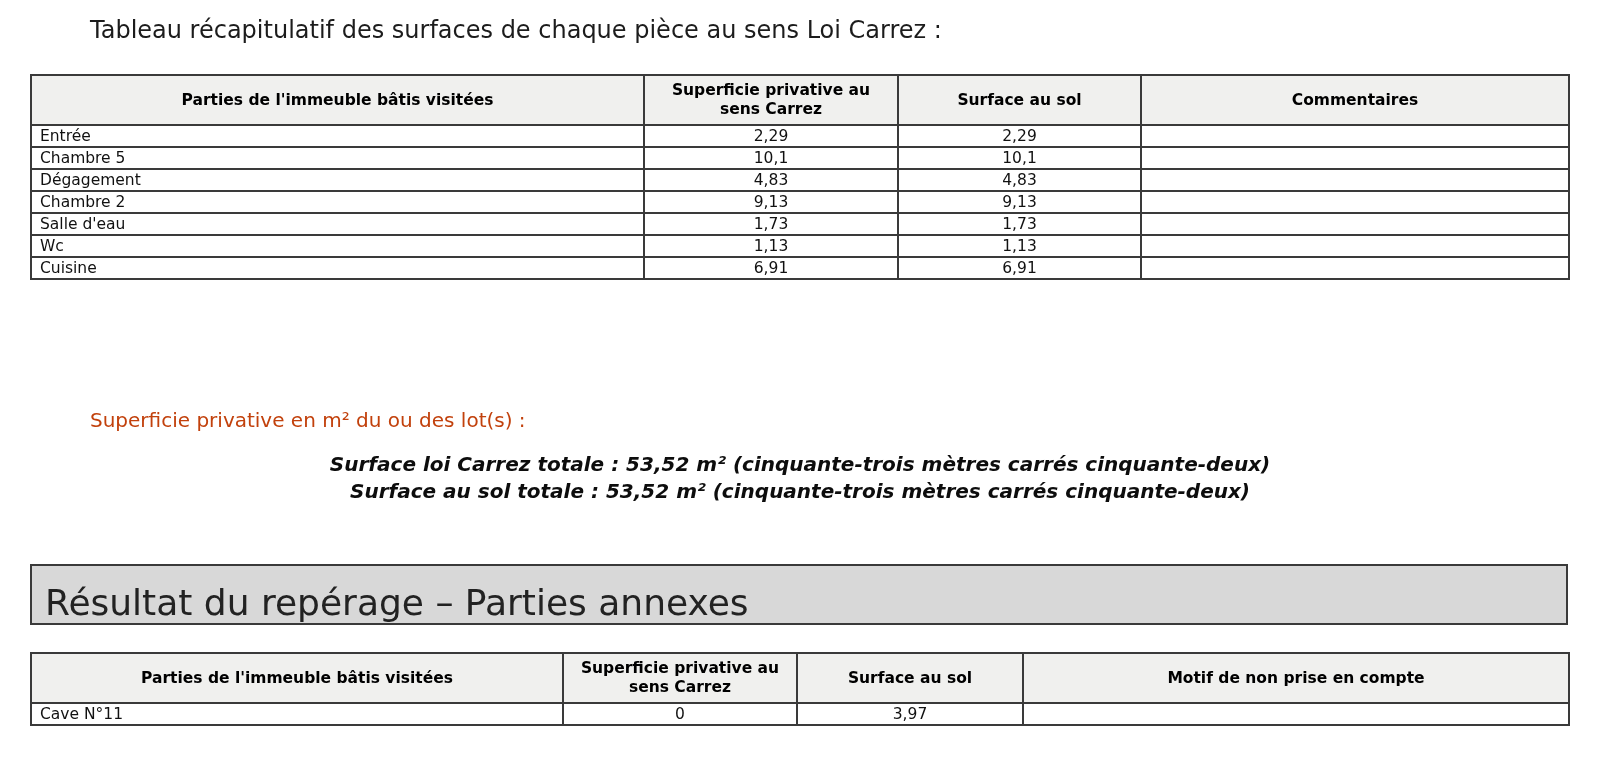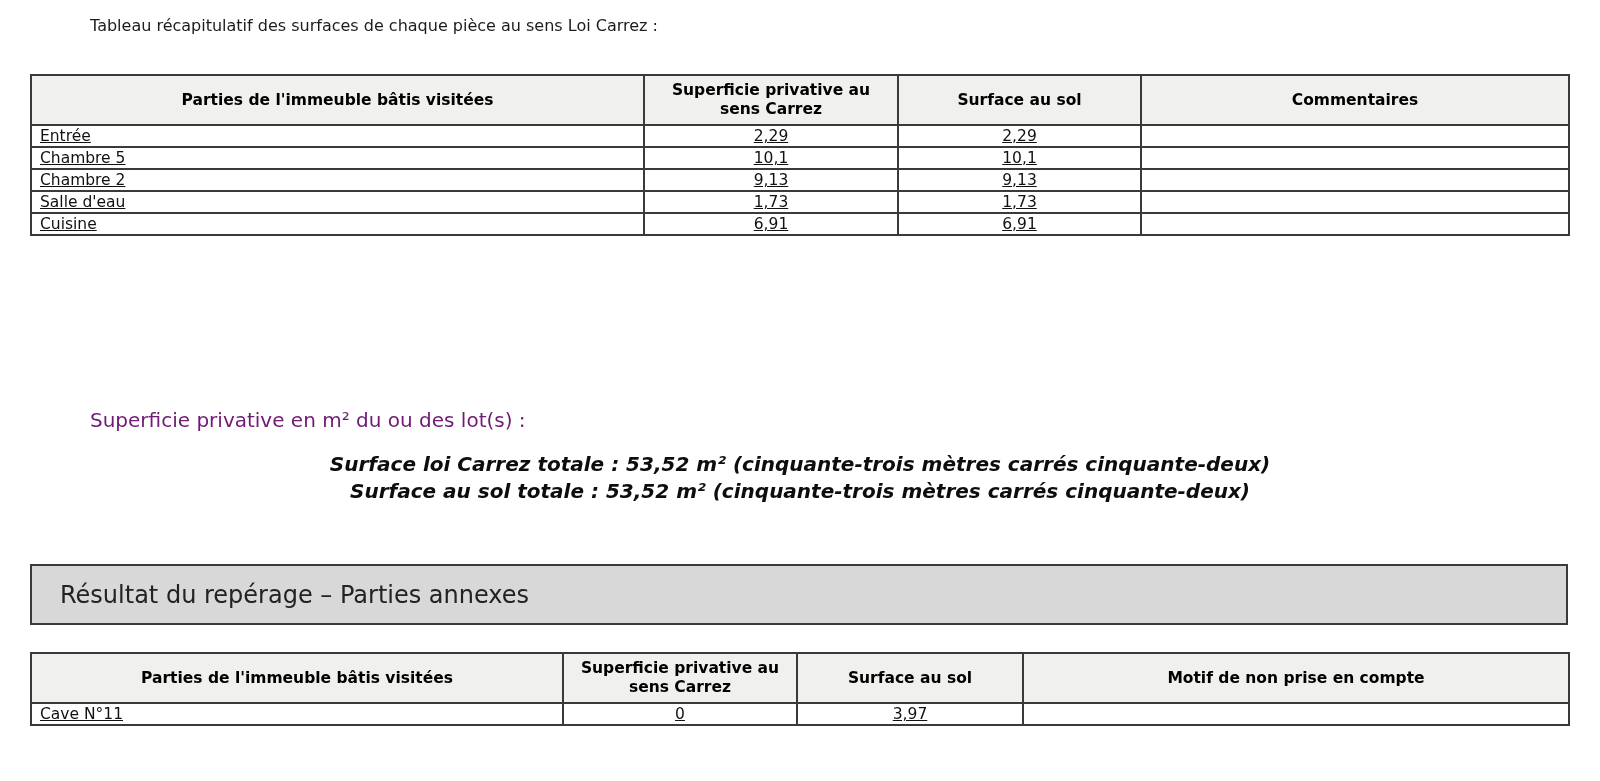--- a/index.html
+++ b/index.html
@@ -6,21 +6,21 @@
   html, body {
     width: 1600px; height: 781px;
     background: #ffffff;
     font-family: "DejaVu Sans", "Liberation Sans", sans-serif;
     color: #1a1a1a;
     overflow: hidden;
     position: relative;
   }
   .doc-title {
     position: absolute; left: 90px; top: 16px;
-    font-size: 16px; color: #1c1c1c;
+    font-size: 24px; color: #1c1c1c;
     white-space: nowrap;
   }
   table.surfaces {
     position: absolute; left: 30px;
     width: 1538px;
     border-collapse: collapse;
     table-layout: fixed;
   }
   #rooms-table { top: 74px; }
   #annex-table { top: 652px; }
@@ -36,46 +36,45 @@
     padding: 5px 6px;
     height: 49px;
     text-align: center;
     line-height: 19px;
   }
   table.surfaces td {
     height: 16px;
     padding: 1px 8px;
     background: #ffffff;
     color: #111111;
-    text-decoration: underline;
   }
   td.cell-name { text-align: left; }
   td.cell-num  { text-align: center; }
   .lots-line {
     position: absolute; left: 90px; top: 408px;
-    font-size: 20px; color: #701a75;
+    font-size: 20px; color: #c2410c;
     white-space: nowrap;
   }
   .totals-block {
     position: absolute; left: 0; top: 451px; width: 1600px;
     text-align: center;
     font-weight: bold;
     font-size: 20px;
     line-height: 27px;
     color: #0d0d0d;
     font-style: italic;
   }
   .section-banner {
     position: absolute; left: 30px; top: 564px;
     width: 1538px; height: 61px;
     background: #d8d8d8;
     border: 2px solid #3a3a3a;
-    display: flex; align-items: center;
-    padding-left: 28px;
-    font-size: 24px;
+    display: flex; align-items: flex-end;
+    padding-left: 13px;
+    font-size: 36px;
     color: #222222;
     white-space: nowrap;
   }
 </style>
 </head>
 <body>
 
 <div class="doc-title">Tableau récapitulatif des surfaces de chaque pièce au sens Loi Carrez :</div>
 
 <table class="surfaces" id="rooms-table">
@@ -100,29 +99,41 @@
       <td class="cell-num">2,29</td>
       <td class="cell-name"></td>
     </tr>
     <tr>
       <td class="cell-name">Chambre 5</td>
       <td class="cell-num">10,1</td>
       <td class="cell-num">10,1</td>
       <td class="cell-name"></td>
     </tr>
     <tr>
+      <td class="cell-name">Dégagement</td>
+      <td class="cell-num">4,83</td>
+      <td class="cell-num">4,83</td>
+      <td class="cell-name"></td>
+    </tr>
+    <tr>
       <td class="cell-name">Chambre 2</td>
       <td class="cell-num">9,13</td>
       <td class="cell-num">9,13</td>
       <td class="cell-name"></td>
     </tr>
     <tr>
       <td class="cell-name">Salle d'eau</td>
       <td class="cell-num">1,73</td>
       <td class="cell-num">1,73</td>
+      <td class="cell-name"></td>
+    </tr>
+    <tr>
+      <td class="cell-name">Wc</td>
+      <td class="cell-num">1,13</td>
+      <td class="cell-num">1,13</td>
       <td class="cell-name"></td>
     </tr>
     <tr>
       <td class="cell-name">Cuisine</td>
       <td class="cell-num">6,91</td>
       <td class="cell-num">6,91</td>
       <td class="cell-name"></td>
     </tr>
   </tbody>
 </table>

